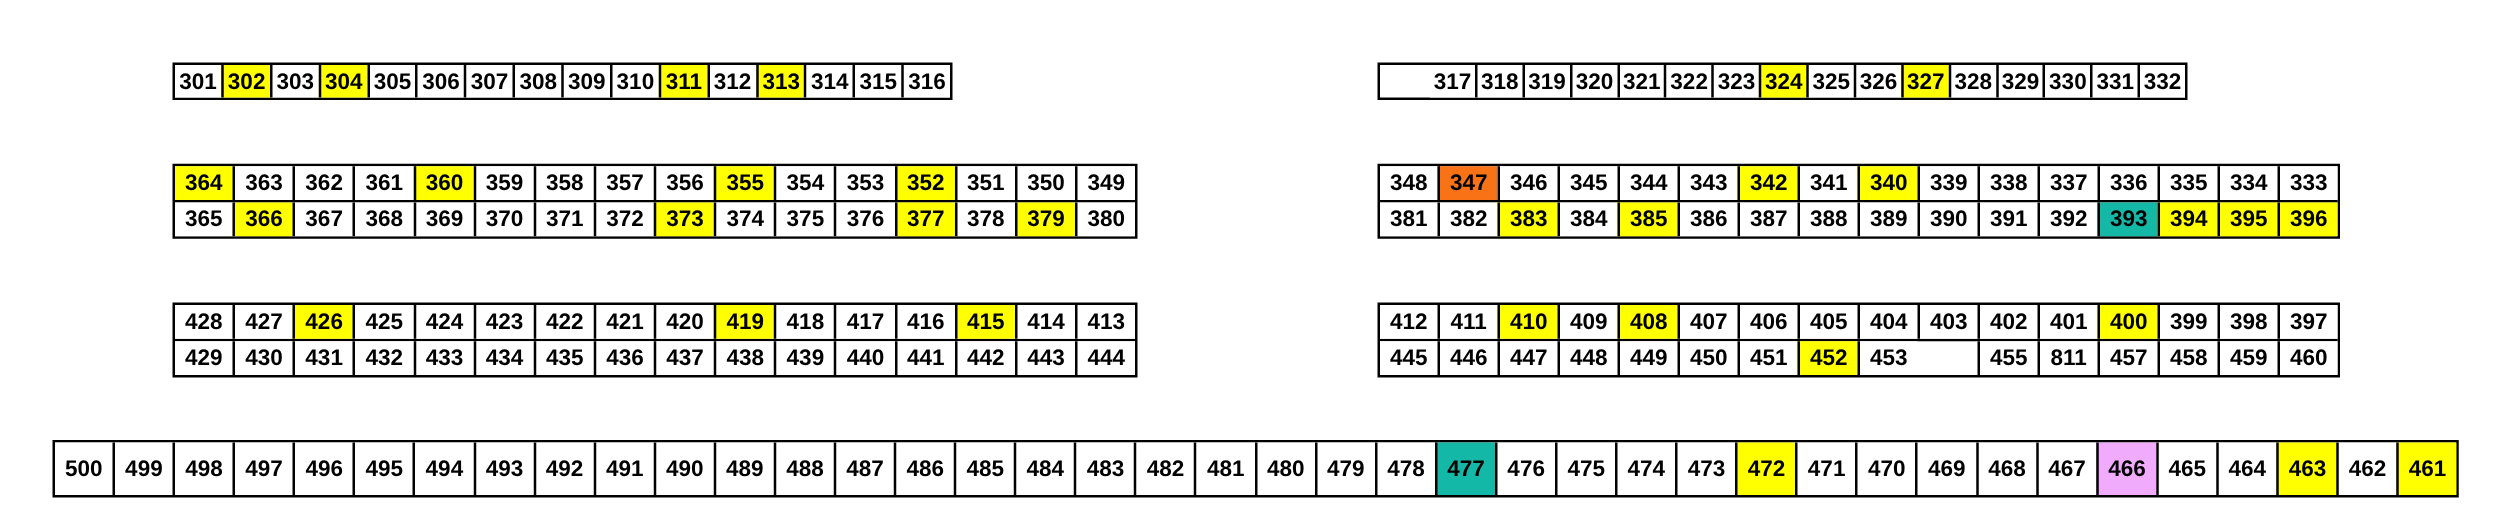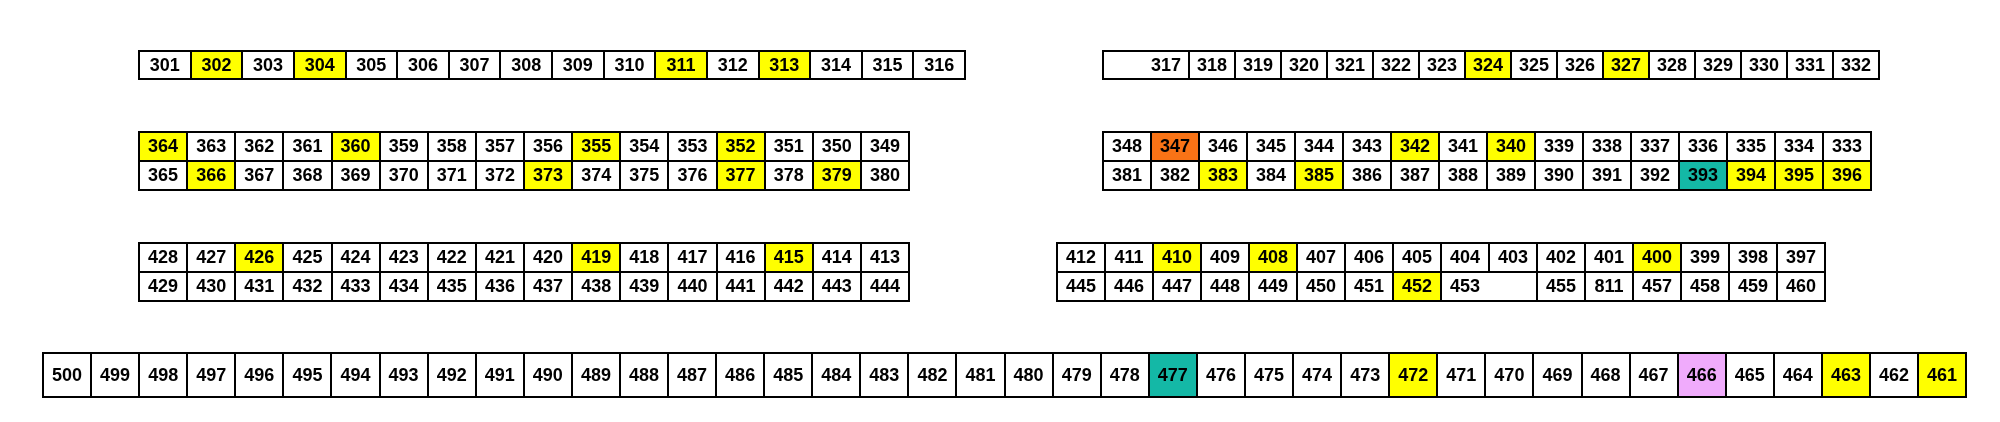--- a/index.html
+++ b/index.html
@@ -42,41 +42,41 @@
     border-left: 2px solid #000000;
   }
   .cell.hl {
     background: #ffff00;
   }
 </style>
 </head>
 <body>
 
 <div id="canvas" style="width: 2000px; height: 422px; background: rgb(255, 255, 255);">
-    <div class="block" style="left: 138px; top: 50px; width: 828px;">
+    <div class="block" style="left: 138px; top: 50px; width: 624px;">
       <div class="row" style="height: 26px;">
         <div class="cell">301</div>
         <div class="cell cell-sep hl" style="background: rgb(255, 255, 0);">302</div>
         <div class="cell cell-sep">303</div>
         <div class="cell cell-sep hl" style="background: rgb(255, 255, 0);">304</div>
         <div class="cell cell-sep">305</div>
         <div class="cell cell-sep">306</div>
         <div class="cell cell-sep">307</div>
         <div class="cell cell-sep">308</div>
         <div class="cell cell-sep">309</div>
         <div class="cell cell-sep">310</div>
         <div class="cell cell-sep hl" style="background: rgb(255, 255, 0);">311</div>
         <div class="cell cell-sep">312</div>
         <div class="cell cell-sep hl" style="background: rgb(255, 255, 0);">313</div>
         <div class="cell cell-sep">314</div>
         <div class="cell cell-sep">315</div>
         <div class="cell cell-sep">316</div>
       </div>
     </div>
-    <div class="block" style="left: 1102px; top: 50px; width: 778px; padding-left: 40px;">
+    <div class="block" style="left: 1102px; top: 50px; width: 648px; padding-left: 40px;">
       <div class="row" style="height: 26px;">
         <div class="cell">317</div>
         <div class="cell cell-sep">318</div>
         <div class="cell cell-sep">319</div>
         <div class="cell cell-sep">320</div>
         <div class="cell cell-sep">321</div>
         <div class="cell cell-sep">322</div>
         <div class="cell cell-sep">323</div>
         <div class="cell cell-sep hl" style="background: rgb(255, 255, 0);">324</div>
         <div class="cell cell-sep">325</div>
@@ -196,21 +196,21 @@
         <div class="cell cell-sep">437</div>
         <div class="cell cell-sep">438</div>
         <div class="cell cell-sep">439</div>
         <div class="cell cell-sep">440</div>
         <div class="cell cell-sep">441</div>
         <div class="cell cell-sep">442</div>
         <div class="cell cell-sep">443</div>
         <div class="cell cell-sep">444</div>
       </div>
     </div>
-    <div class="block" style="left: 1056px; top: 242px; width: 770px;">
+    <div class="block" style="left: 1102px; top: 242px; width: 770px;">
       <div class="row" style="height: 27px;">
         <div class="cell">412</div>
         <div class="cell cell-sep">411</div>
         <div class="cell cell-sep hl" style="background: rgb(255, 255, 0);">410</div>
         <div class="cell cell-sep">409</div>
         <div class="cell cell-sep hl" style="background: rgb(255, 255, 0);">408</div>
         <div class="cell cell-sep">407</div>
         <div class="cell cell-sep">406</div>
         <div class="cell cell-sep">405</div>
         <div class="cell cell-sep">404</div>

